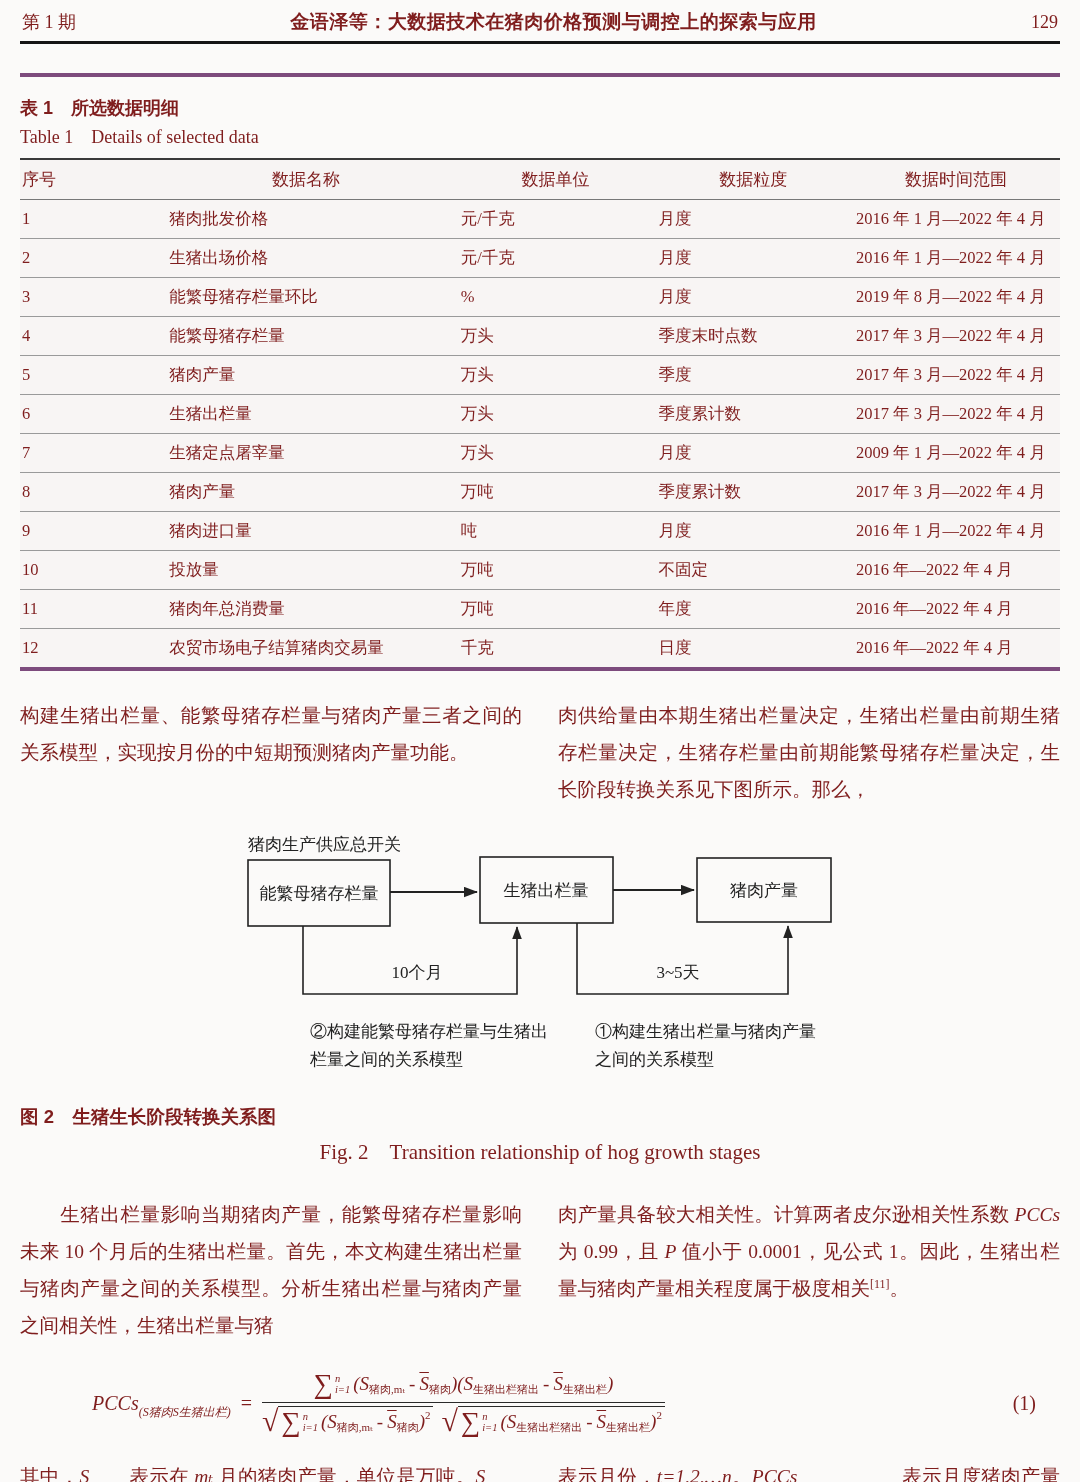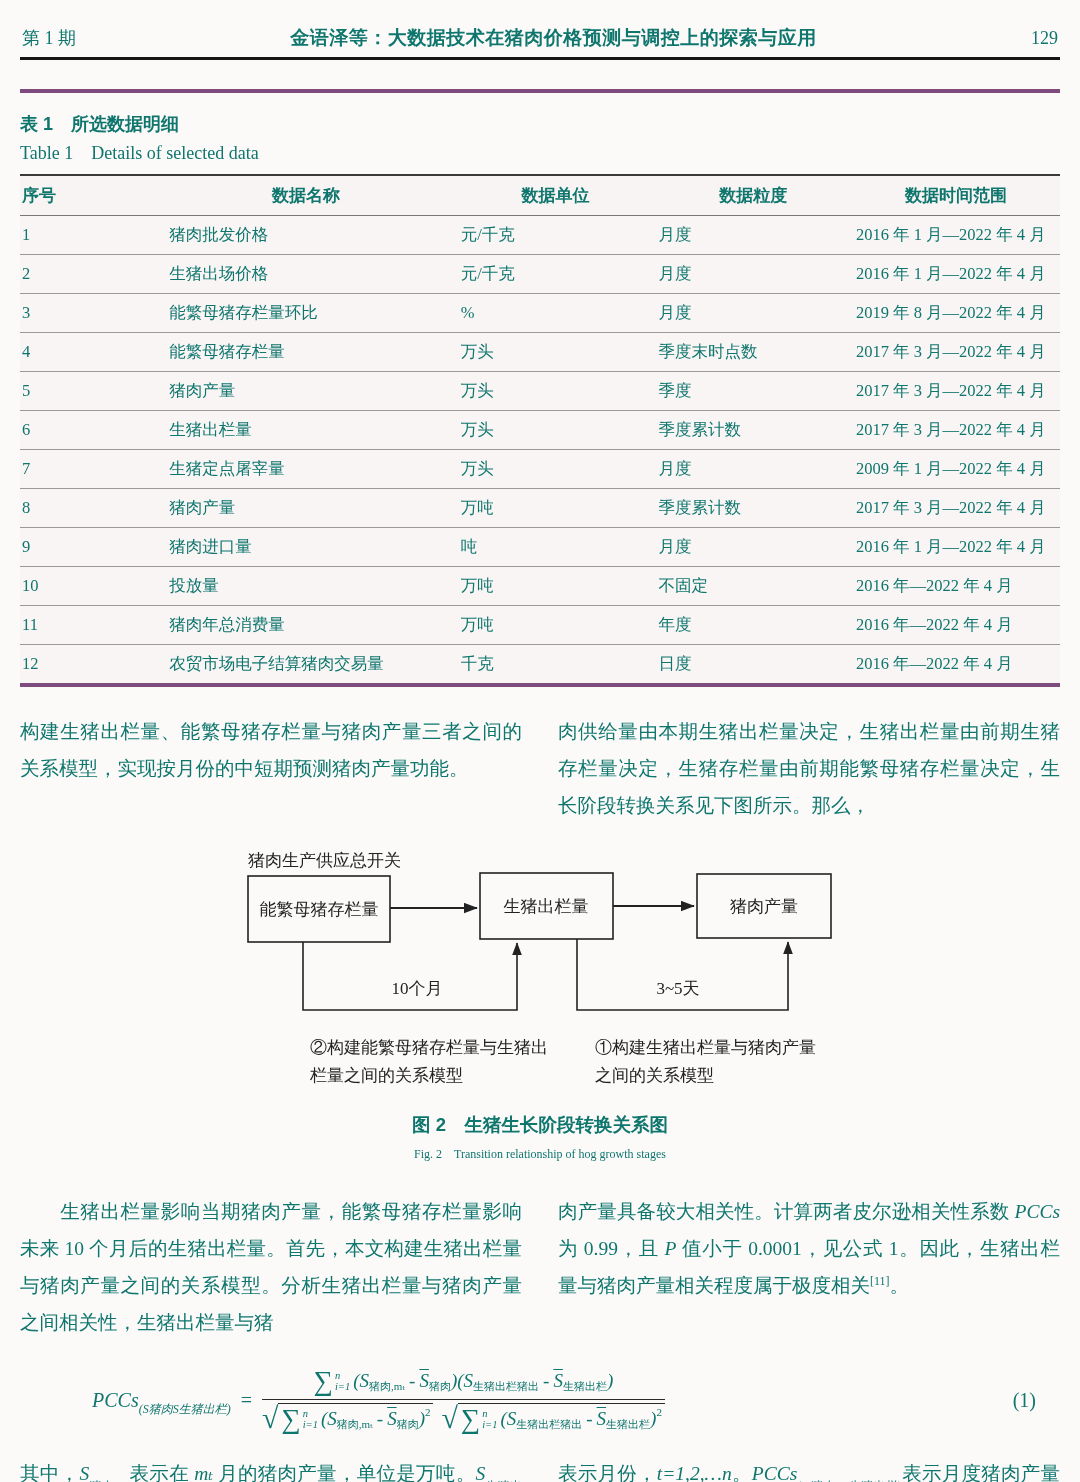--- a/index.html
+++ b/index.html
@@ -1,52 +1,52 @@
 <!DOCTYPE html>
 <html><head>
 <meta charset="utf-8">
 <style>
   html,body{margin:0;padding:0;background:#dcdcdc;}
-  .page{width:1080px;height:1482px;margin:0 auto;background:#fbfaf9;color:#0f766e;
+  .page{width:1080px;height:1482px;margin:0 auto;background:#fbfaf9;color:#7f1d1d;
         font-family:"Liberation Serif","DejaVu Serif",serif;box-sizing:border-box;
-        padding:16px 20px;position:relative;overflow:hidden;}
+        padding:0 20px;position:relative;overflow:hidden;}
 
   
   .pg-header{display:flex;justify-content:space-between;align-items:baseline;
              padding:9px 2px 6px;border-bottom:3px solid #151515;}
   .pg-issue,.pg-num{font-size:18px;}
   .pg-title{font-family:"Liberation Sans","DejaVu Sans",sans-serif;font-weight:700;font-size:19px;letter-spacing:.5px;}
 
   .accent-rule{height:4px;background:#7d4b7d;margin-top:29px;}
 
   .tbl-title-zh{font-family:"Liberation Sans","DejaVu Sans",sans-serif;font-weight:700;font-size:18px;margin:19px 0 5px;}
   .tbl-title-en{font-size:18px;margin:0 0 9px;}
 
   table{width:100%;border-collapse:collapse;}
-  thead th{font-family:"Liberation Sans","DejaVu Sans",sans-serif;font-weight:700;font-size:17px;
+  thead th{font-family:"Liberation Sans","DejaVu Sans",sans-serif;font-weight:400;font-size:17px;
            padding:8px 4px;border-top:2px solid #3a3a3a;border-bottom:1px solid #777;
            background:#f7f4f3;text-align:center;}
   thead th.c0{text-align:left;padding-left:2px;width:13%;}
   thead th.c1{width:29%;} thead th.c2{width:19%;} thead th.c3{width:19%;} thead th.c4{width:20%;}
   tbody td{font-size:16.5px;padding:8px 4px;border-bottom:1px solid #9a9a9a;background:#f8f5f4;text-align:left;}
   tbody td.c0{text-align:left;padding-left:2px;}
   tbody td.c1{text-align:left;padding-left:14px;}
   tbody tr:last-child td{border-bottom:none;}
   .tbl-bottom-rule{height:4px;background:#7d4b7d;}
 
   .twocol{display:flex;gap:36px;margin-top:26px;}
   .col{width:502px;font-size:19.5px;line-height:37px;text-align:justify;}
   .col p{margin:0;}
 
   .diagram{position:relative;height:258px;margin-top:18px;}
   .diagram svg{position:absolute;left:185px;top:0;}
 
-  .fig-cap-zh{text-align:center;font-family:"Liberation Sans","DejaVu Sans",sans-serif;font-weight:700;
-              font-size:18.5px;margin-top:12px;}
-  .fig-cap-en{text-align:center;font-size:12px;margin-top:9px;}
+  .fig-cap-zh{font-family:"Liberation Sans","DejaVu Sans",sans-serif;font-weight:700;
+              font-size:18.5px;margin-top:20px;}
+  .fig-cap-en{text-align:center;font-size:21px;margin-top:9px;}
 
   
   .formula-row{position:relative;display:flex;align-items:center;margin:12px 0 8px;
                padding-left:72px;min-height:94px;font-size:20px;}
   .var{font-style:italic;}
   .f-sub{font-size:12px;position:relative;top:6px;font-style:italic;}
   .f-eq{margin:0 10px;}
   .frac{display:inline-flex;flex-direction:column;align-items:stretch;font-size:19px;}
   .num{padding:0 10px 4px;border-bottom:1.6px solid #2a2a2a;display:flex;align-items:center;justify-content:center;}
   .den{padding-top:3px;display:flex;align-items:flex-start;justify-content:center;gap:8px;}

